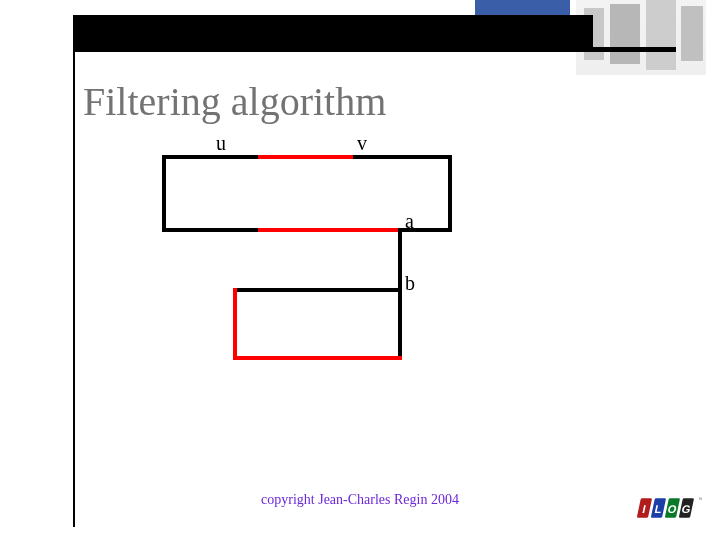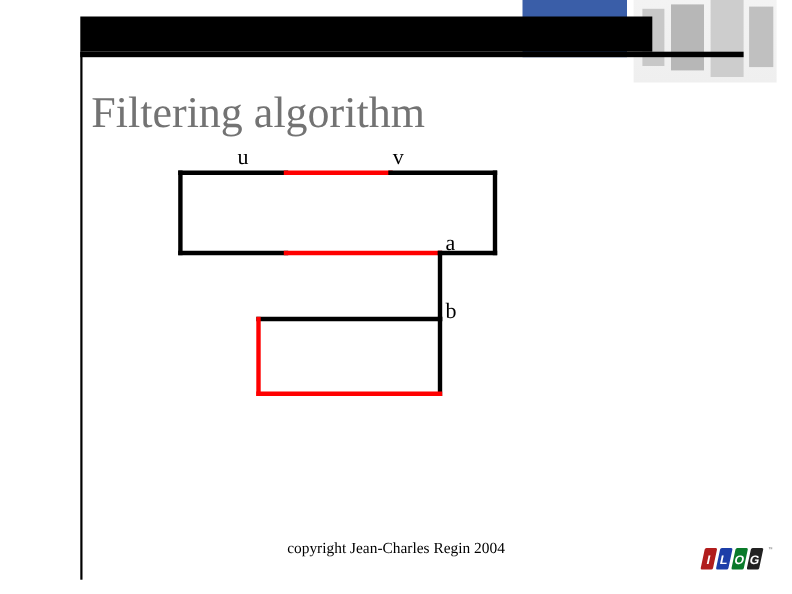--- a/index.html
+++ b/index.html
@@ -70,21 +70,21 @@
     color: #737373;
     margin-top: 16px;
   }
   .copyright {
     position: absolute;
     left: 0;
     right: 0;
     top: 492px;
     text-align: center;
     font-size: 14px;
-    color: #000000;
+    color: #6d28d9;
   }
   .logo {
     position: absolute;
     right: 18px;
     bottom: 18px;
     width: 70px;
     height: 28px;
   }
   
   .lbl {

